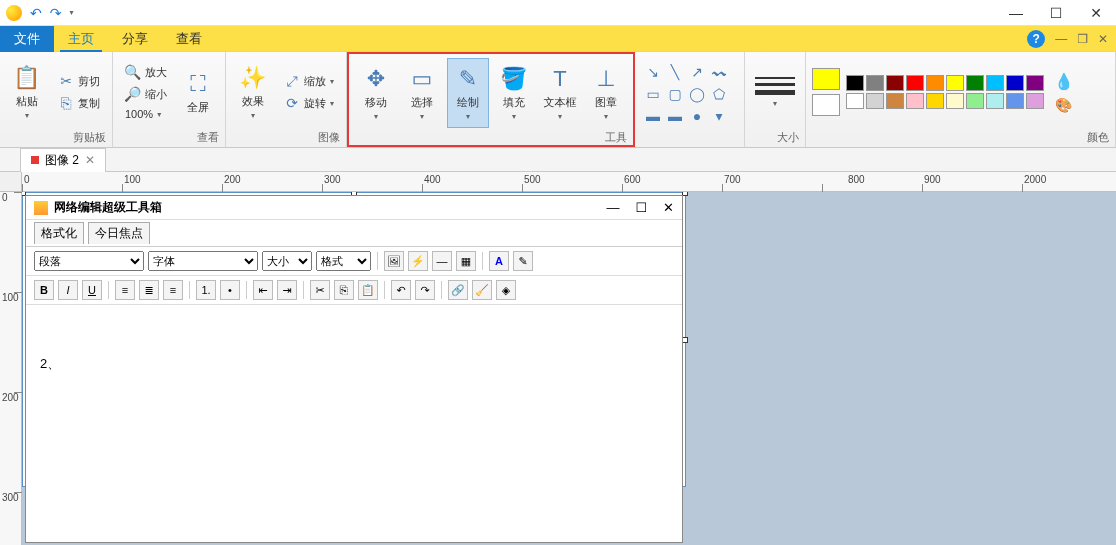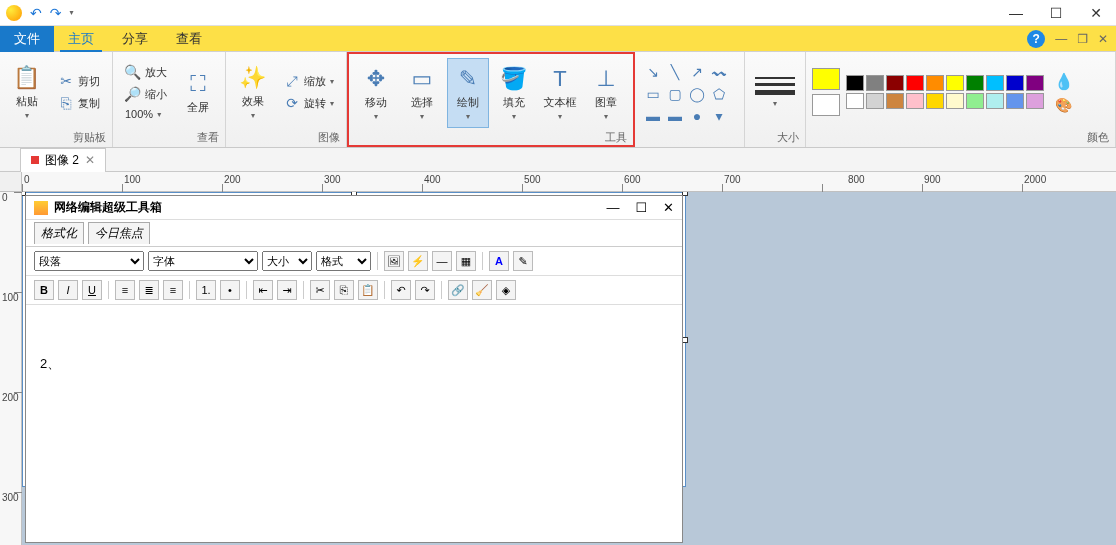--- a/index.html
+++ b/index.html
@@ -76,21 +76,21 @@
 .sel-handle { position: absolute; width: 6px; height: 6px; background: #fff; border: 1px solid #333; }
 
 
 .editor-window { position: absolute; left: 2px; top: 2px; width: 658px; height: 348px; background: #fff; border: 1px solid #888; }
 .editor-title { height: 24px; background: #fff; display: flex; align-items: center; justify-content: space-between; padding: 0 8px; border-bottom: 1px solid #ddd; }
 .editor-title-left { display: flex; align-items: center; gap: 6px; font-size: 12px; font-weight: bold; }
 .editor-title-icon { width: 14px; height: 14px; background: linear-gradient(#ffcc33, #ff9933); }
 .editor-title-right { display: flex; gap: 16px; font-size: 13px; }
 .editor-menu { display: flex; gap: 14px; padding: 4px 10px; font-size: 12px; }
 .editor-tabs { display: flex; gap: 4px; padding: 2px 8px; font-size: 12px; border-bottom: 1px solid #ccc; }
-.editor-tab { padding: 2px 6px; border: 1px solid #aaa; border-bottom: none; background: #f4f4f4; font-style: italic; }
+.editor-tab { padding: 2px 6px; border: 1px solid #aaa; border-bottom: none; background: #f4f4f4; }
 .editor-toolbar { display: flex; gap: 4px; padding: 4px 8px; align-items: center; border-bottom: 1px solid #ddd; flex-wrap: wrap; }
 .editor-toolbar select { font-size: 11px; height: 20px; }
 .tb-btn { width: 20px; height: 20px; border: 1px solid #bbb; background: #f4f4f4; display: flex; align-items: center; justify-content: center; font-size: 11px; cursor: pointer; }
 .tb-sep { width: 1px; height: 18px; background: #ccc; margin: 0 2px; }
 .editor-content { padding: 20px 14px; font-size: 13px; line-height: 2; color: #000; }
 </style>
 </head>
 <body>
 
 <div class="titlebar">

